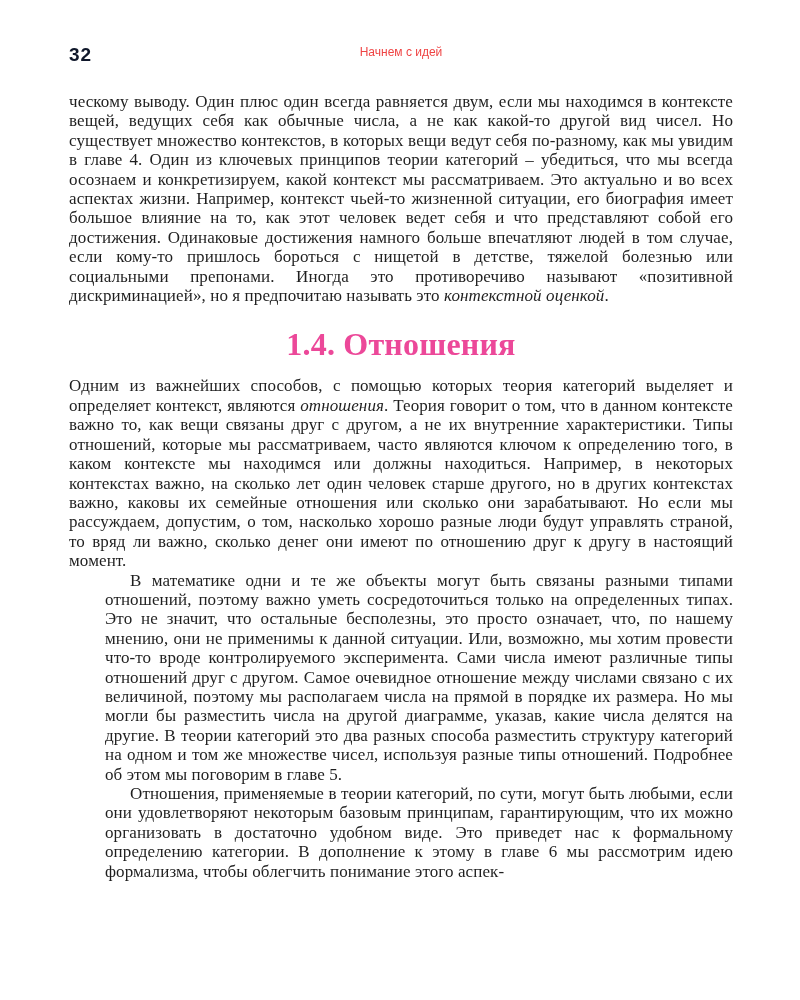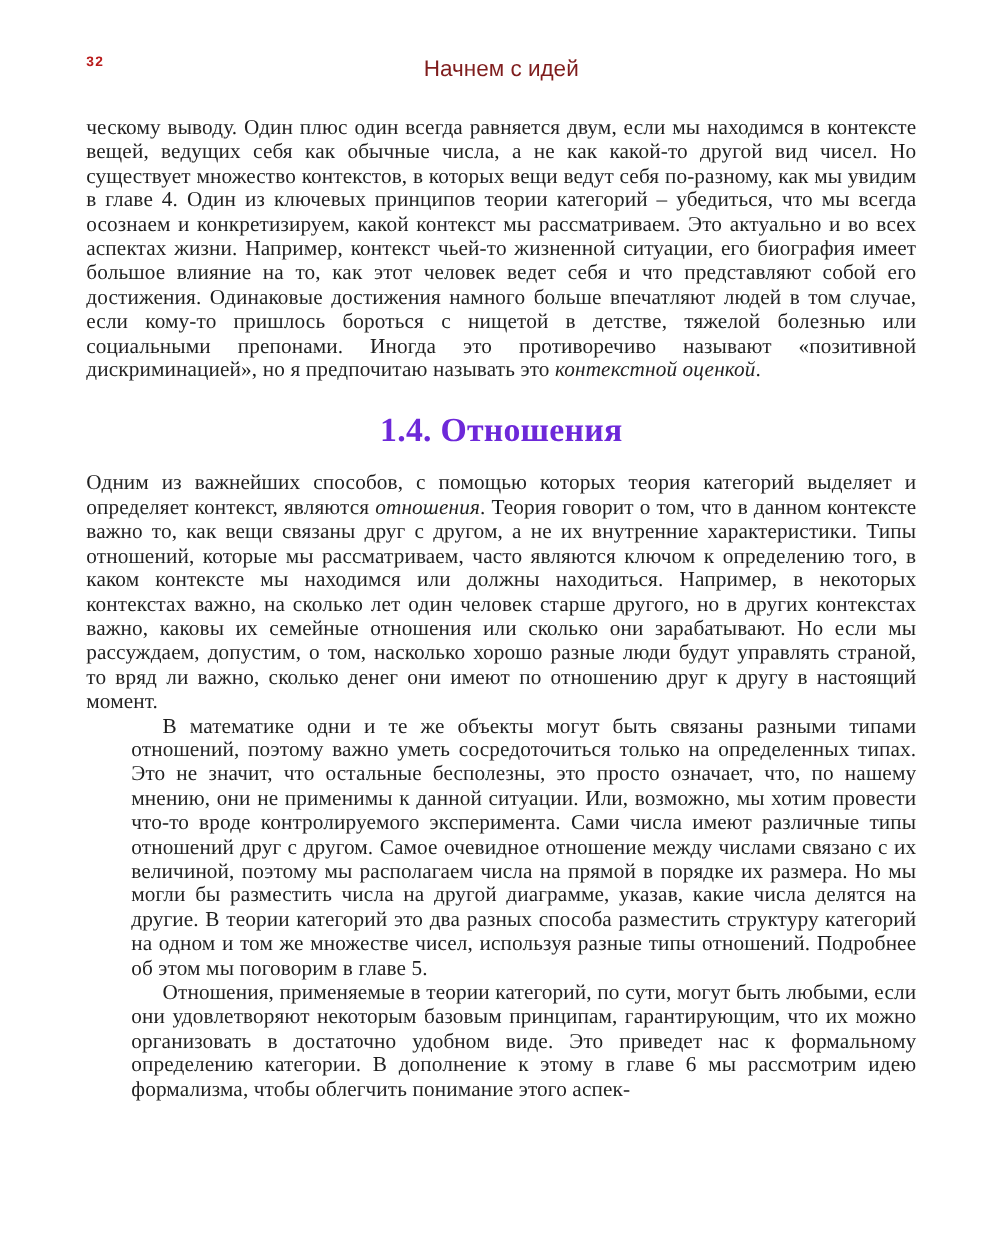--- a/index.html
+++ b/index.html
@@ -20,34 +20,34 @@
     top: 44px;
     left: 69px;
     right: 67px;
     height: 20px;
     font-family: "Liberation Sans", sans-serif;
   }
   .page-number {
     position: absolute;
     left: 0;
     top: 0;
-    font-size: 11px;
+    font-size: 19px;
     font-weight: 700;
-    color: #b91c1c;
+    color: #0f172a;
     letter-spacing: 1px;
   }
   .running-title {
     position: absolute;
     left: 0;
     right: 0;
     top: 1px;
     text-align: center;
-    font-size: 18px;
+    font-size: 12px;
     font-weight: 400;
-    color: #7f1d1d;
+    color: #ef4444;
   }
   .page-body {
     position: absolute;
     top: 92px;
     left: 69px;
     width: 664px;
     color: #1f1f1f;
     font-size: 17px;
     line-height: 19.4px;
     text-align: justify;
@@ -60,26 +60,26 @@
   }
   .page-body p.indent {
     text-indent: 25px;
     margin-left: 36px;
   }
   .page-body em {
     font-style: italic;
   }
   .section-heading {
     margin: 24px 0 16px 0;
-    font-size: 27px;
+    font-size: 32px;
     line-height: 31px;
     font-weight: 700;
     text-align: right;
     text-align-last: center;
-    color: #6d28d9;
+    color: #ec4899;
     letter-spacing: 0.2px;
     text-indent: 0;
   }
 </style>
 </head>
 <body>
 
 <div class="page">
   <header class="running-head">
     <span class="page-number">32</span>

